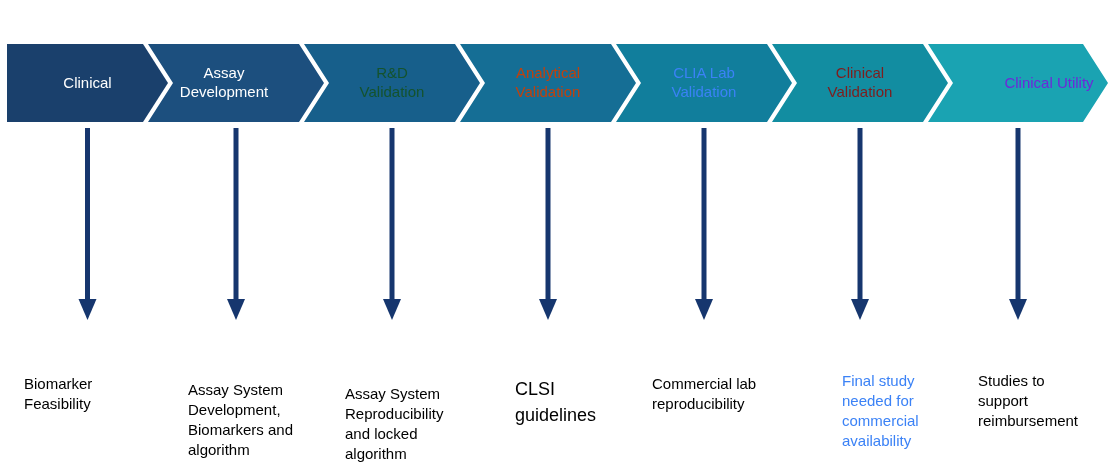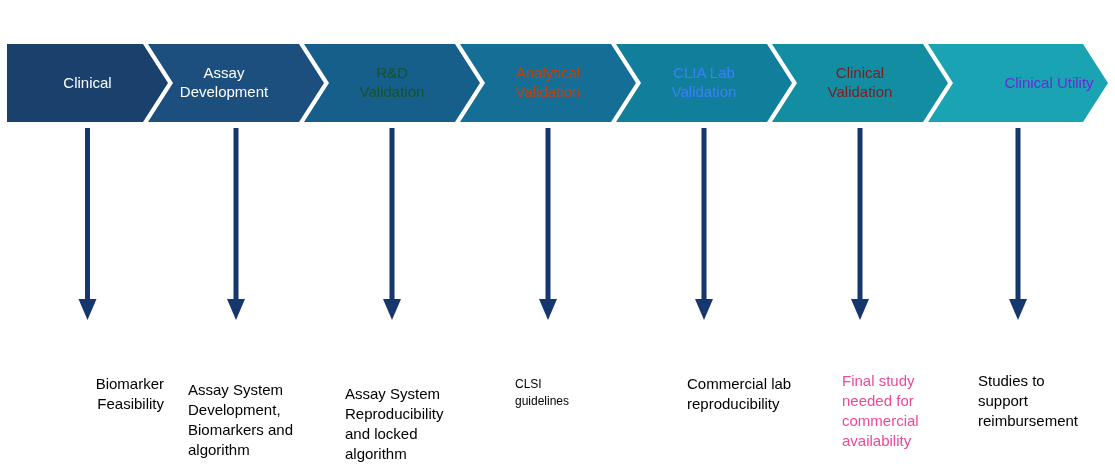--- a/index.html
+++ b/index.html
@@ -25,21 +25,21 @@
     line-height:1.25;
     white-space:pre-line;
   }
   .stage-desc{
     position:absolute;
     font-size:15px;
     line-height:1.33;
     white-space:pre-line;
   }
   .stage-desc.large{
-    font-size:12px;
+    font-size:18px;
     line-height:1.45;
   }
 </style>
 </head>
 <body>
 
 <div id="canvas" style="background: rgb(255, 255, 255);">
   <svg id="flow-svg" width="1115" height="472" viewBox="0 0 1115 472">
       <polygon points="7,44 143,44 168,83 143,122 7,122" fill="#1a406c"></polygon>
       <rect x="85" y="128" width="5" height="171" fill="#16366e"></rect>
@@ -71,35 +71,35 @@
 Validation</div>
       <div class="chev-label" style="left: 473px; color: #c2410c;">Analytical
 Validation</div>
       <div class="chev-label" style="left: 629px; color: #3b82f6;">CLIA Lab
 Validation</div>
       <div class="chev-label" style="left: 785px; color: #7f1d1d;">Clinical
 Validation</div>
       <div class="chev-label" style="left: 974px; color: #6d28d9;">Clinical Utility</div>
     </div>
   <div id="desc-layer">
-      <div class="stage-desc" style="left: 24px; top: 374px; width: 140px; color: rgb(0, 0, 0); text-align: right;">Biomarker
+      <div class="stage-desc" style="left: 24px; top: 374px; width: 140px; color: rgb(0, 0, 0);">Biomarker
 Feasibility</div>
       <div class="stage-desc" style="left: 188px; top: 380px; width: 132px; color: rgb(0, 0, 0);">Assay System
 Development,
 Biomarkers and
 algorithm</div>
       <div class="stage-desc" style="left: 345px; top: 384px; width: 128px; color: rgb(0, 0, 0);">Assay System
 Reproducibility
 and locked
 algorithm</div>
       <div class="stage-desc large" style="left: 515px; top: 376px; width: 120px; color: rgb(0, 0, 0);">CLSI
 guidelines</div>
-      <div class="stage-desc" style="left: 687px; top: 374px; width: 140px; color: rgb(0, 0, 0);">Commercial lab
+      <div class="stage-desc" style="left: 652px; top: 374px; width: 140px; color: rgb(0, 0, 0);">Commercial lab
 reproducibility</div>
-      <div class="stage-desc" style="left: 842px; top: 371px; width: 112px; color: #ec4899;">Final study
+      <div class="stage-desc" style="left: 842px; top: 371px; width: 112px; color: #3b82f6;">Final study
 needed for
 commercial
 availability</div>
       <div class="stage-desc" style="left: 978px; top: 371px; width: 140px; color: rgb(0, 0, 0);">Studies to
 support
 reimbursement</div>
     </div>
 </div>
 
 </body></html>

